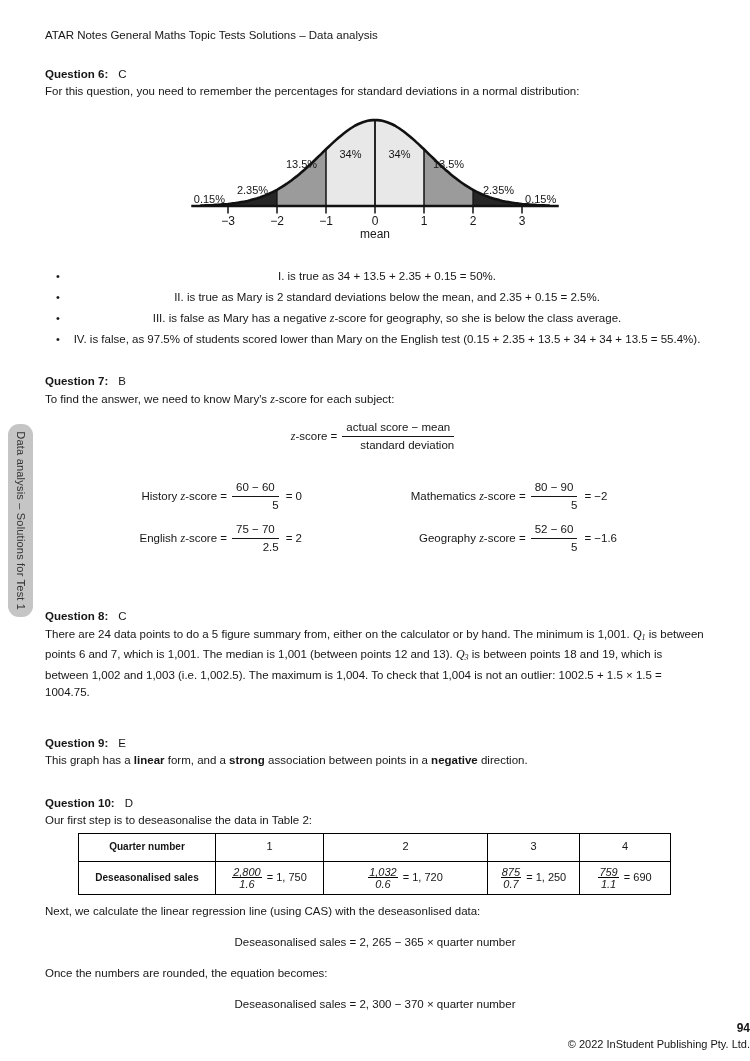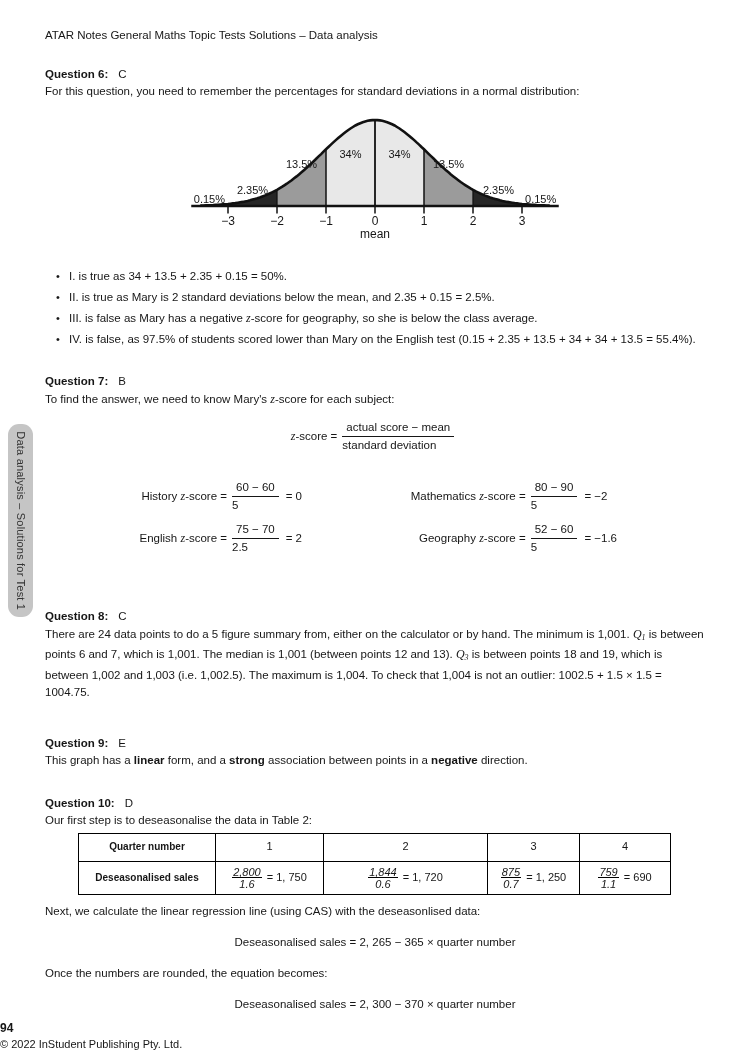--- a/index.html
+++ b/index.html
@@ -14,27 +14,27 @@
   .hdr{font-size:11.5px;}
   .qsec{margin:0;}
   .qh{margin-top:21px;font-size:11.5px;}
   .qh b{font-weight:bold;}
   .qh .ans{margin-left:10px;font-weight:normal;}
   .para{font-size:11.5px;line-height:17.5px;}
   
   .chartwrap{text-align:center;margin:10px 0 0 0;height:138px;}
   .chartwrap svg{display:inline-block;}
   
-  ul.bullets{list-style:none;margin:19px 0 0 0;padding:0 0 0 24px;}
+  ul.bullets{list-style:none;margin:19px 0 0 0;padding:0 0 0 24px;text-align:center;}
   ul.bullets li{position:relative;margin:0 0 3.5px 0;line-height:17.5px;}
   ul.bullets li::before{content:"\2022";position:absolute;left:-13px;top:0;font-size:11px;}
   
   .mvar{font-family:"Liberation Serif","DejaVu Serif",serif;font-style:italic;font-size:12px;}
   sub{font-size:8px;vertical-align:-2px;}
-  .frac{display:inline-block;text-align:left;vertical-align:middle;line-height:15px;margin:0 5px;}
+  .frac{display:inline-block;text-align:right;vertical-align:middle;line-height:15px;margin:0 5px;}
   .frac .n{border-bottom:1.2px solid #161616;padding:0 4px 1px 4px;display:block;}
   .frac .d{padding-top:1px;display:block;}
   .formula-center{text-align:center;margin-top:12px;}
   
   .zcols{display:flex;justify-content:space-between;margin-top:27px;padding:0 88px 0 62px;}
   .zrow{display:flex;align-items:center;margin-bottom:9px;white-space:nowrap;}
   .zlab{display:inline-block;text-align:right;}
   .zcol-l .zlab{min-width:120px;}
   .zcol-r .zlab{min-width:150px;}
   .zres{margin-left:2px;}
@@ -54,21 +54,21 @@
   table.qtable tr.hrow td{height:25px;}
   table.qtable tr.drow td{height:30px;}
   table.qtable .tlabel{font-weight:bold;font-size:10px;}
   .tfrac{display:inline-block;text-align:center;vertical-align:middle;font-size:11px;line-height:10px;margin-right:2px;font-style:italic;}
   .tfrac .n{border-bottom:1px solid #000;padding:0 1px 0.5px 1px;display:block;}
   .tfrac .d{padding-top:0.5px;display:block;}
   .eq-center{text-align:center;margin-top:13.5px;}
   .gap14{margin-top:13.5px;}
   .gap9{margin-top:8px;}
   
-  .footer{position:absolute;left:0;top:1021px;width:750px;text-align:left;}
+  .footer{position:absolute;left:0;top:1021px;width:750px;text-align:right;}
   .pagenum{font-weight:bold;font-size:12px;line-height:15px;}
   .copy{font-size:11px;line-height:14px;margin-top:1px;}
 </style>
 </head>
 <body>
 
 <div class="page">
 
   <div class="hdr">ATAR Notes General Maths Topic Tests Solutions – Data analysis</div>
 
@@ -193,21 +193,21 @@
         <tr class="hrow">
             <td class="tlabel">Quarter number</td>
             <td>1</td>
             <td>2</td>
             <td>3</td>
             <td>4</td>
           </tr>
         <tr class="drow">
             <td class="tlabel">Deseasonalised sales</td>
             <td><span class="tfrac"><span class="n">2,800</span><span class="d">1.6</span></span><span> = 1, 750</span></td>
-            <td><span class="tfrac"><span class="n">1,844</span><span class="d">0.6</span></span><span> = 1, 720</span></td>
+            <td><span class="tfrac"><span class="n">1,032</span><span class="d">0.6</span></span><span> = 1, 720</span></td>
             <td><span class="tfrac"><span class="n">875</span><span class="d">0.7</span></span><span> = 1, 250</span></td>
             <td><span class="tfrac"><span class="n">759</span><span class="d">1.1</span></span><span> = 690</span></td>
           </tr>
       </tbody>
     </table>
     <div class="para gap9">Next, we calculate the linear regression line (using CAS) with the deseasonlised data:</div>
     <div class="eq-center">Deseasonalised sales = 2, 265 − 365 × quarter number</div>
     <div class="para gap14">Once the numbers are rounded, the equation becomes:</div>
     <div class="eq-center">Deseasonalised sales = 2, 300 − 370 × quarter number</div>
   </section>

